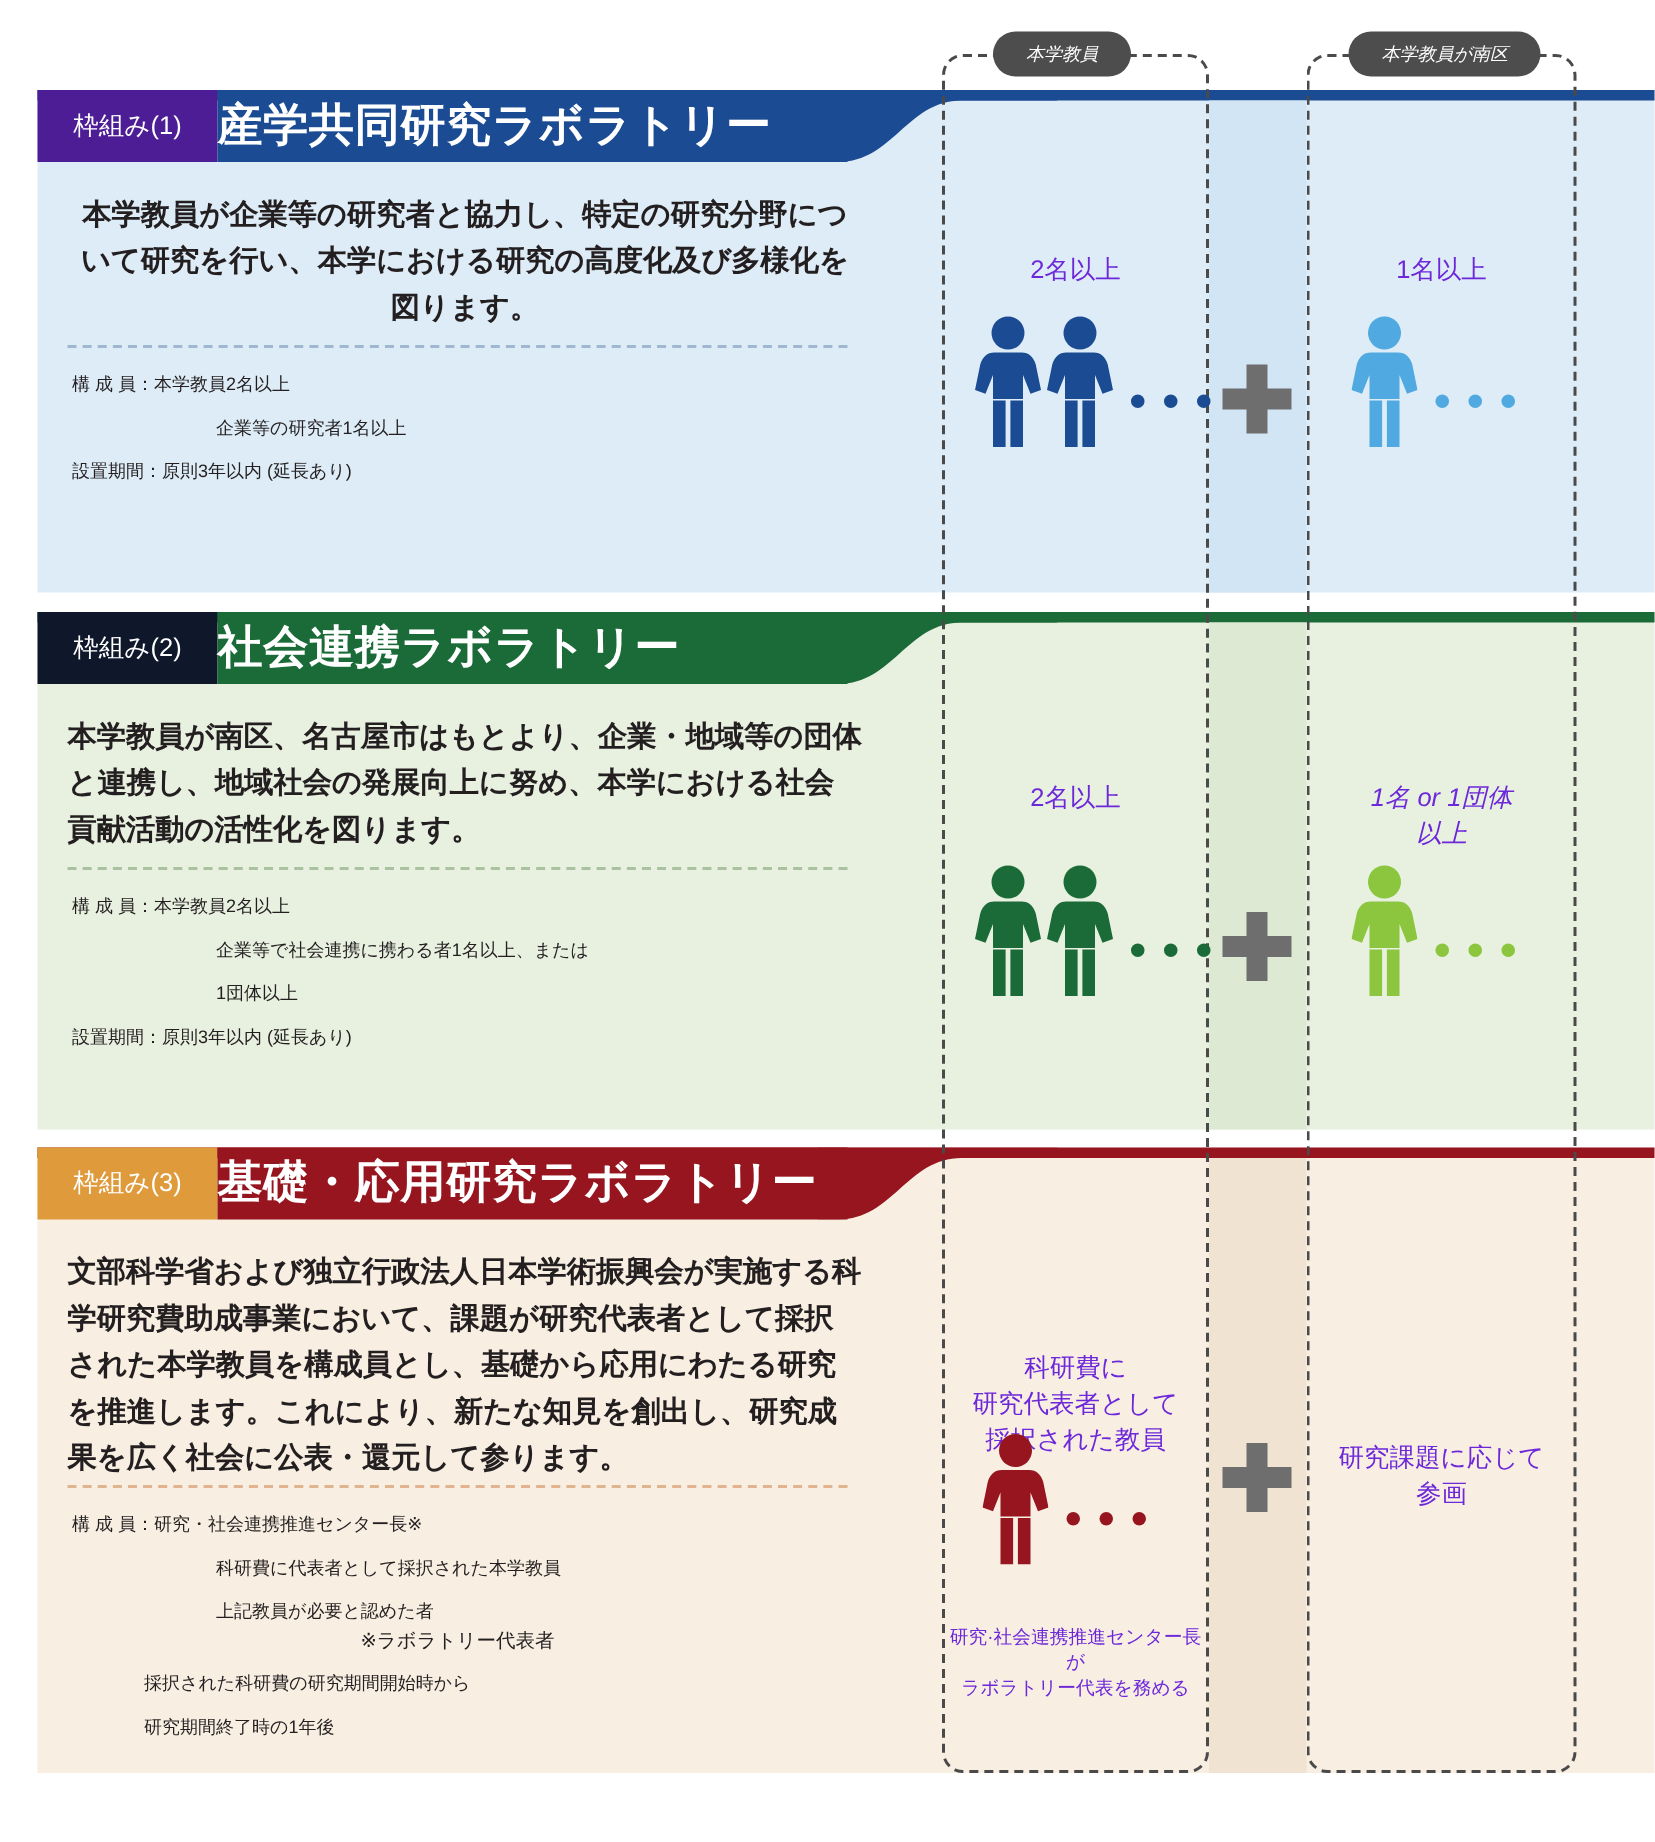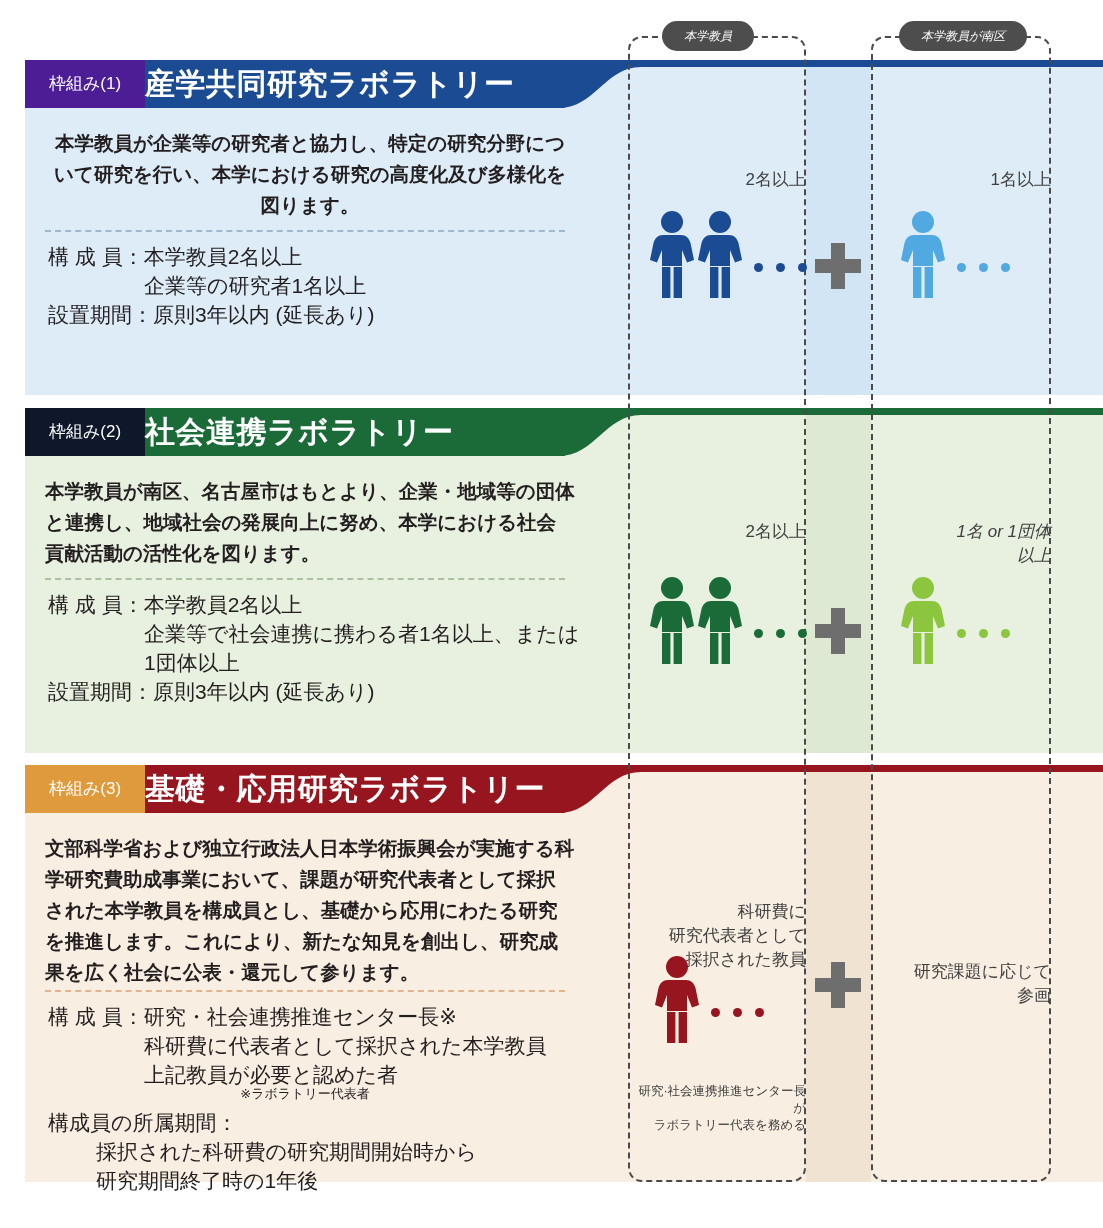--- a/index.html
+++ b/index.html
@@ -74,30 +74,30 @@
     font-size:19.5px;line-height:31px;font-weight:bold;color:#231f20;
     width:530px;
   }
   .divider{
     position:absolute;left:45px;width:520px;height:0;
     border-top:2px dashed #9fb8cf;
   }
   .divider.g{border-top-color:#a9c2a0;}
   .divider.r{border-top-color:#e0b48e;}
 
-  .meta{position:absolute;left:48px;font-size:21px;line-height:29px;color:#231f20;}
+  .meta{position:absolute;left:48px;font-size:12px;line-height:29px;color:#231f20;}
   .meta .ind{display:block;padding-left:96px;}
   .meta .ind2{display:block;padding-left:48px;}
   .note-right{position:absolute;font-size:13px;color:#231f20;text-align:center;width:520px;left:45px;}
 
   
   .shade{position:absolute;z-index:2;}
   .caption{
-    position:absolute;z-index:8;text-align:right;
-    font-size:17px;line-height:24px;color:#404040;white-space:pre-line;
+    position:absolute;z-index:8;text-align:center;
+    font-size:17px;line-height:24px;color:#6d28d9;white-space:pre-line;
   }
   .caption.small{font-size:12.5px;line-height:17px;}
 
   .figs{position:absolute;z-index:8;display:flex;align-items:flex-end;}
   .dots{display:flex;align-items:center;gap:13px;margin-left:12px;margin-bottom:26px;}
   .dots i{display:block;width:9px;height:9px;border-radius:50%;}
 
   .plus{position:absolute;z-index:8;width:46px;height:46px;}
   .plus::before,.plus::after{
     content:"";position:absolute;background:#6e6e6e;
@@ -258,21 +258,20 @@
 
     <div class="meta" style="top:237px;">
       <div><span>構 成 員：</span><span>研究・社会連携推進センター長※</span></div>
       <div class="ind">科研費に代表者として採択された本学教員</div>
       <div class="ind">上記教員が必要と認めた者</div>
     </div>
 
     <div class="note-right" style="top:320px;">※ラボラトリー代表者</div>
 
     <div class="meta" style="top:343px;">
-      <div>構成員の所属期間：</div>
       <div class="ind2">採択された科研費の研究期間開始時から</div>
       <div class="ind2">研究期間終了時の1年後</div>
     </div>
 
     <div class="shade" style="left:806px;top:7px;width:65px;height:410px;background:#f0e3d1;"></div>
 
     <div class="caption" style="left:628px;top:95px;width:178px;margin-top:40px;">科研費に
 研究代表者として
 採択された教員</div>
     <div class="figs" style="left:655px;top:190px;">

